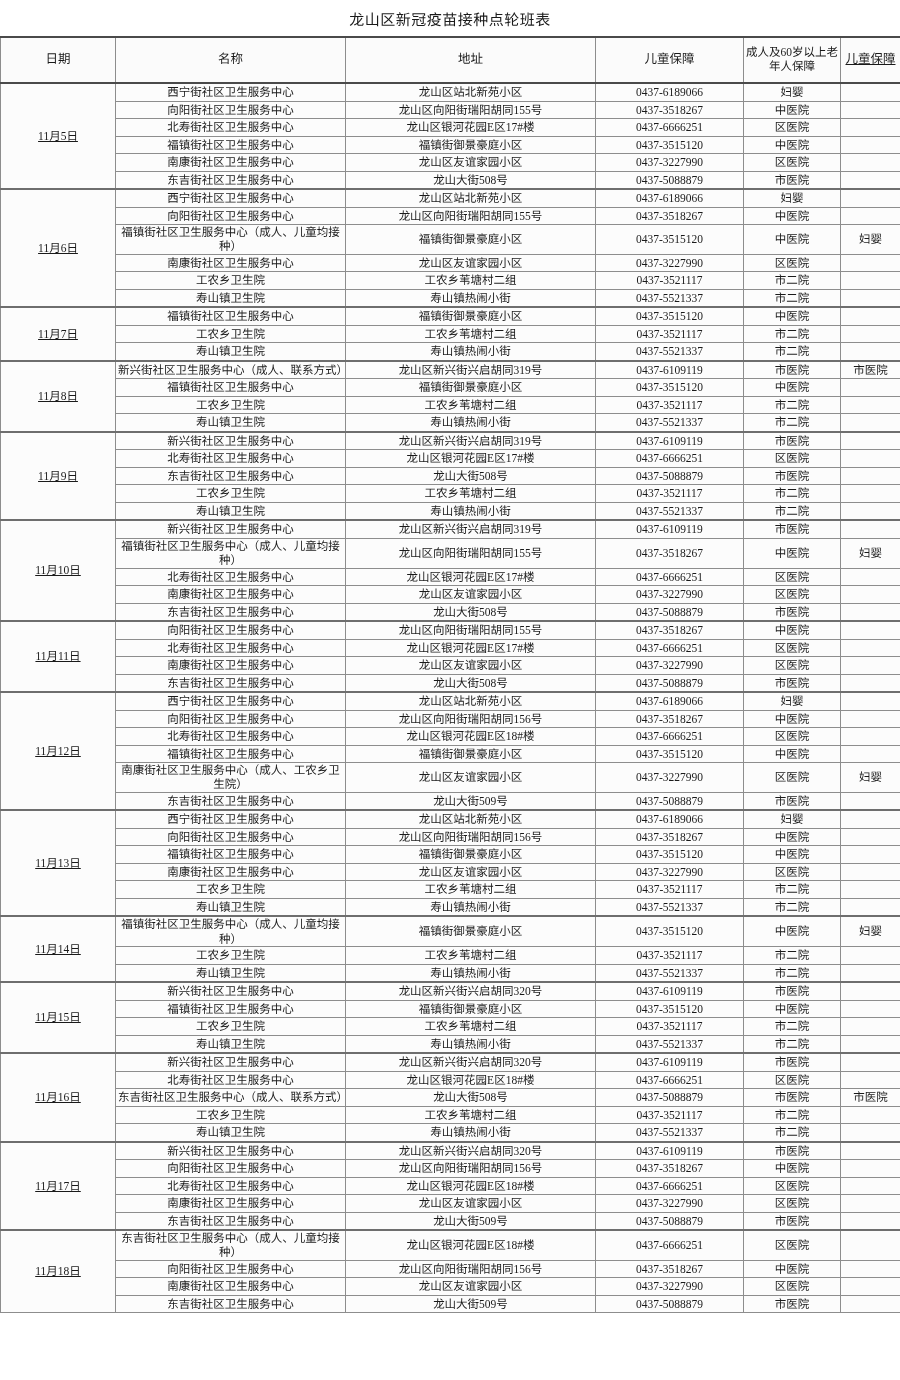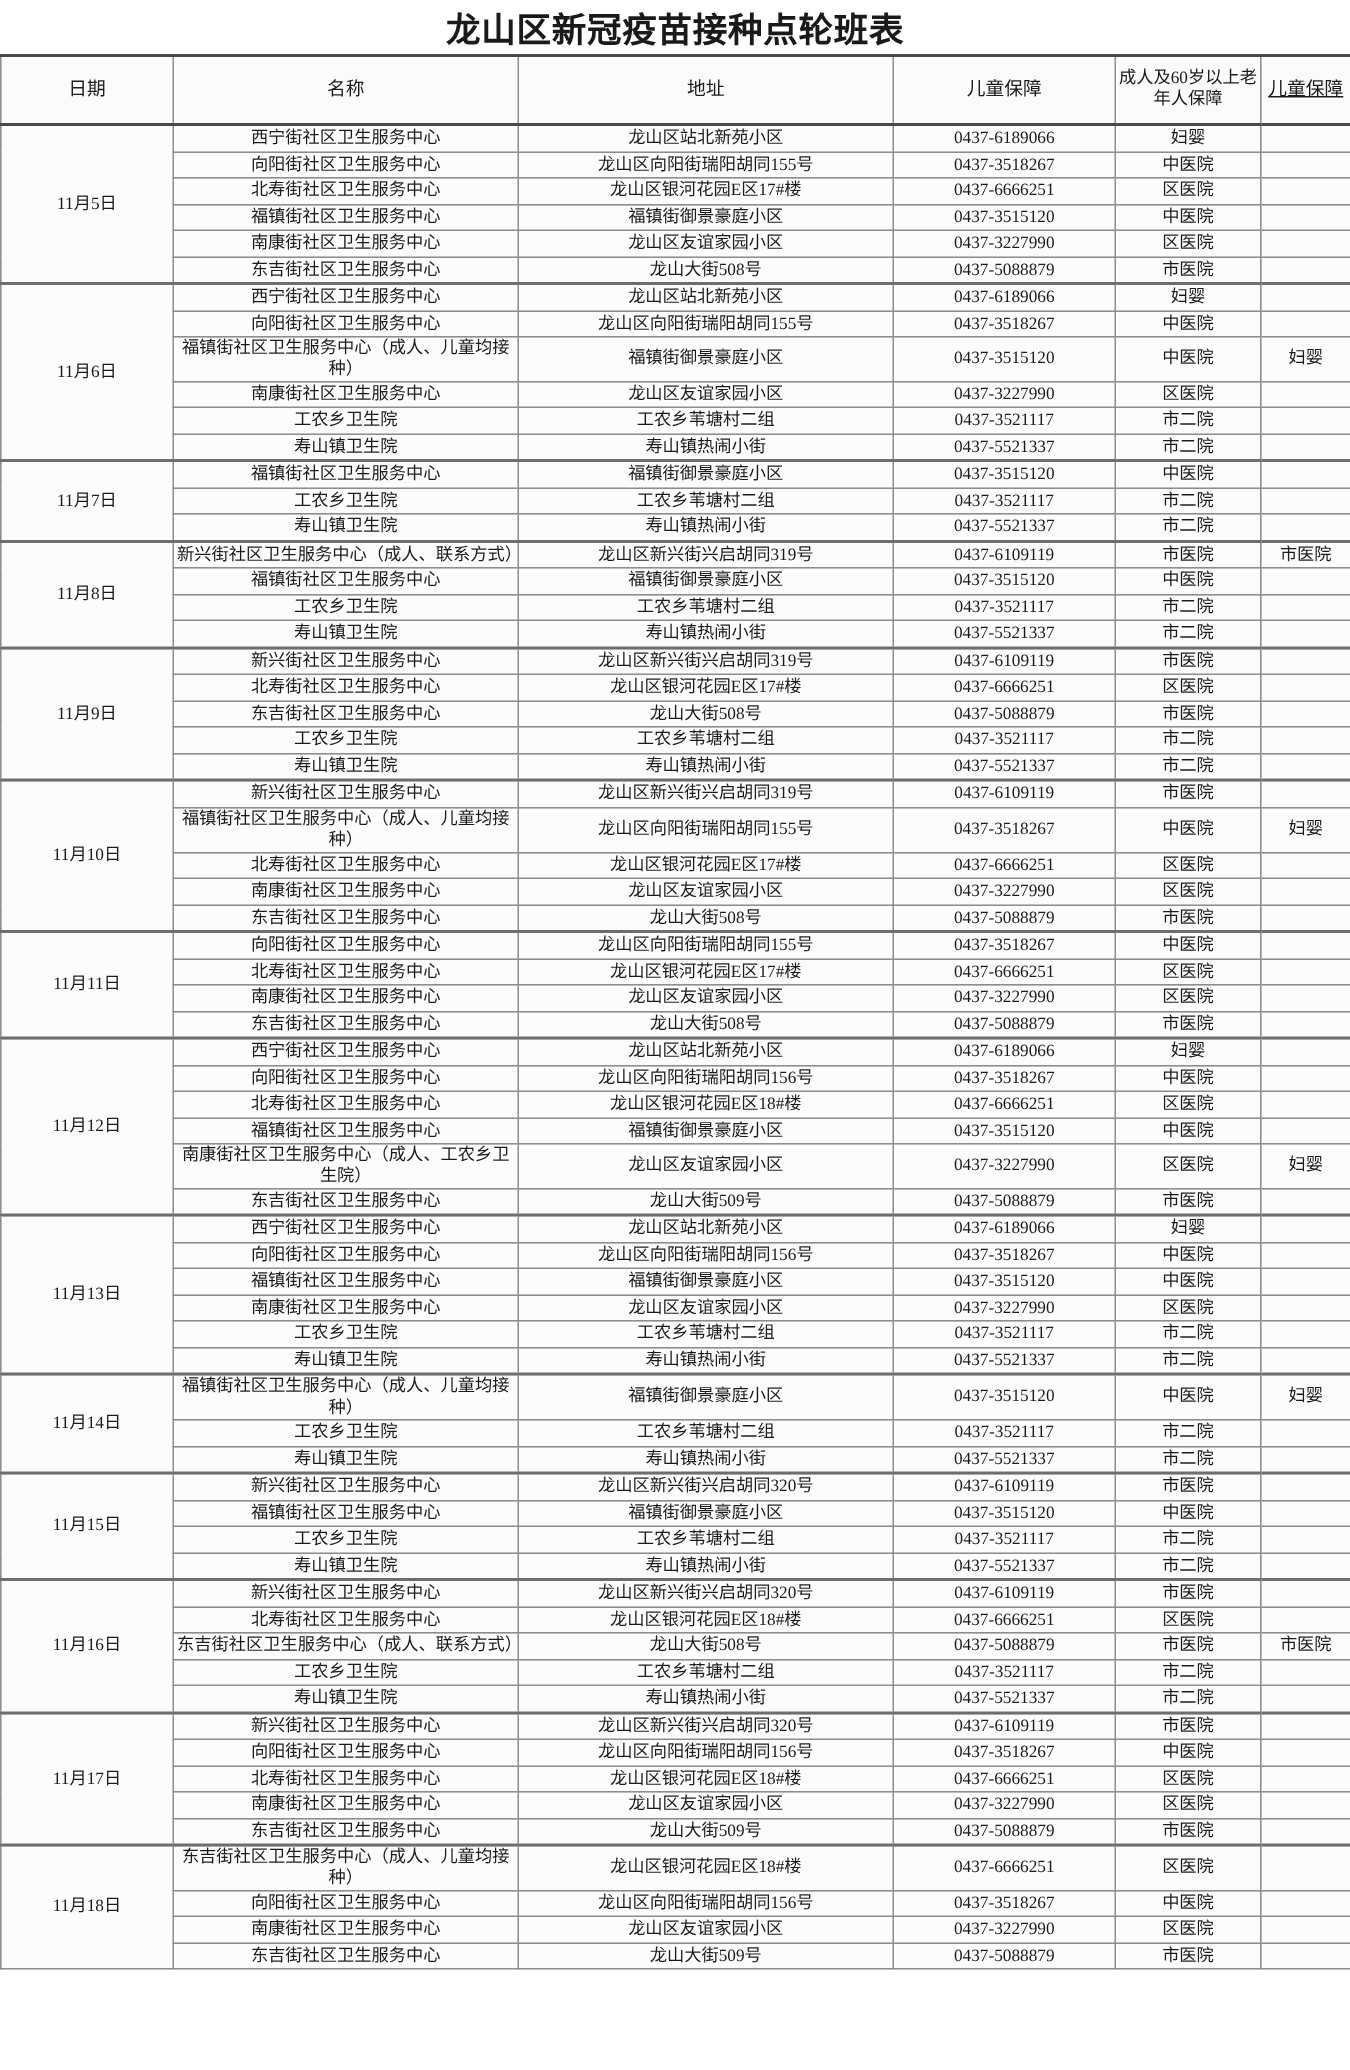--- a/index.html
+++ b/index.html
@@ -27,32 +27,32 @@
   .title-bar {
     height: 36px;
     min-height: 36px;
     display: flex;
     align-items: center;
     justify-content: center;
     border-bottom: 2px solid #4a4a4a;
     background: #ffffff;
   }
   .title-text {
-    font-size: 23px;
-    font-weight: bold;
+    font-size: 15px;
+    font-weight: normal;
     letter-spacing: 0.5px;
     font-family: "Liberation Serif", "DejaVu Serif", serif;
     white-space: nowrap;
   }
   
   table.sched {
     border-collapse: collapse;
     table-layout: fixed;
     width: 900px;
-    background: #e5e5e5;
+    background: #ef4444;
   }
   table.sched col.c-date  { width: 115px; }
   table.sched col.c-name  { width: 230px; }
   table.sched col.c-addr  { width: 250px; }
   table.sched col.c-tel   { width: 148px; }
   table.sched col.c-adult { width: 97px;  }
   table.sched col.c-child { width: 60px;  }
 
   table.sched th, table.sched td {
     border: 1px solid #8d8d8d;
@@ -79,20 +79,21 @@
     line-height: 1.2;
     padding: 0 1px;
     margin-left: 24px;
   }
   table.sched tbody td {
     height: 16.5px;
   }
   td.date-cell {
     font-size: 12.5px;
     border-left: none;
+    text-decoration: underline;
   }
   td.child-cell {
     border-right: none;
   }
   th.hdr-date { border-left: none; }
   th.hdr-child { border-right: none; text-decoration: underline; }
 
   td.name-cell { font-size: 11.5px; }
   td.addr-cell { font-size: 11.5px; }
   td.tel-cell  { font-size: 12px; font-family: "Liberation Serif", "DejaVu Serif", serif; }

